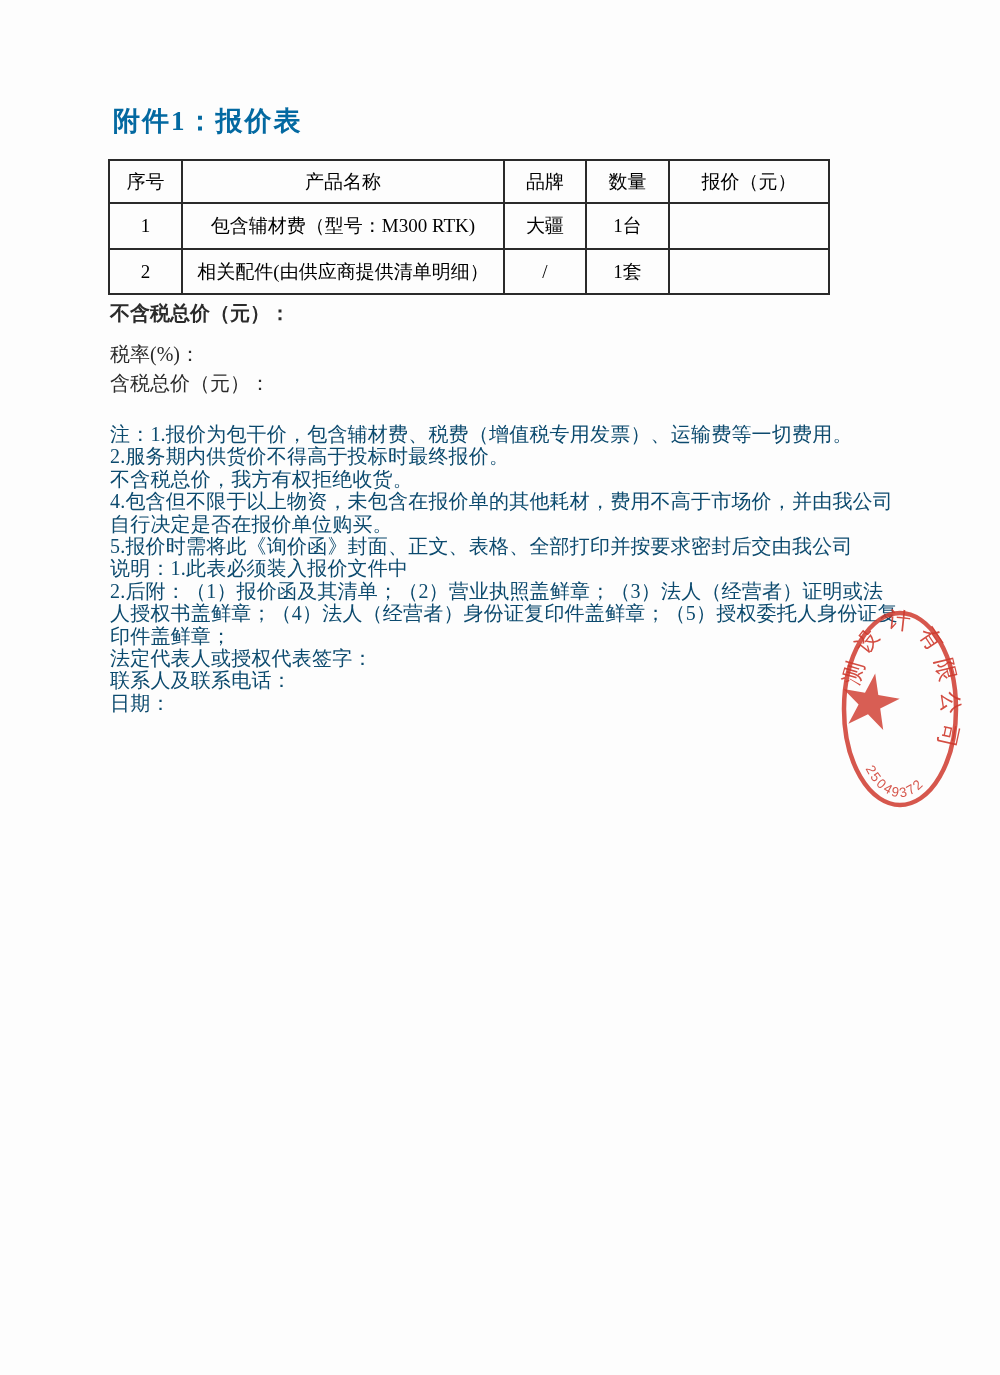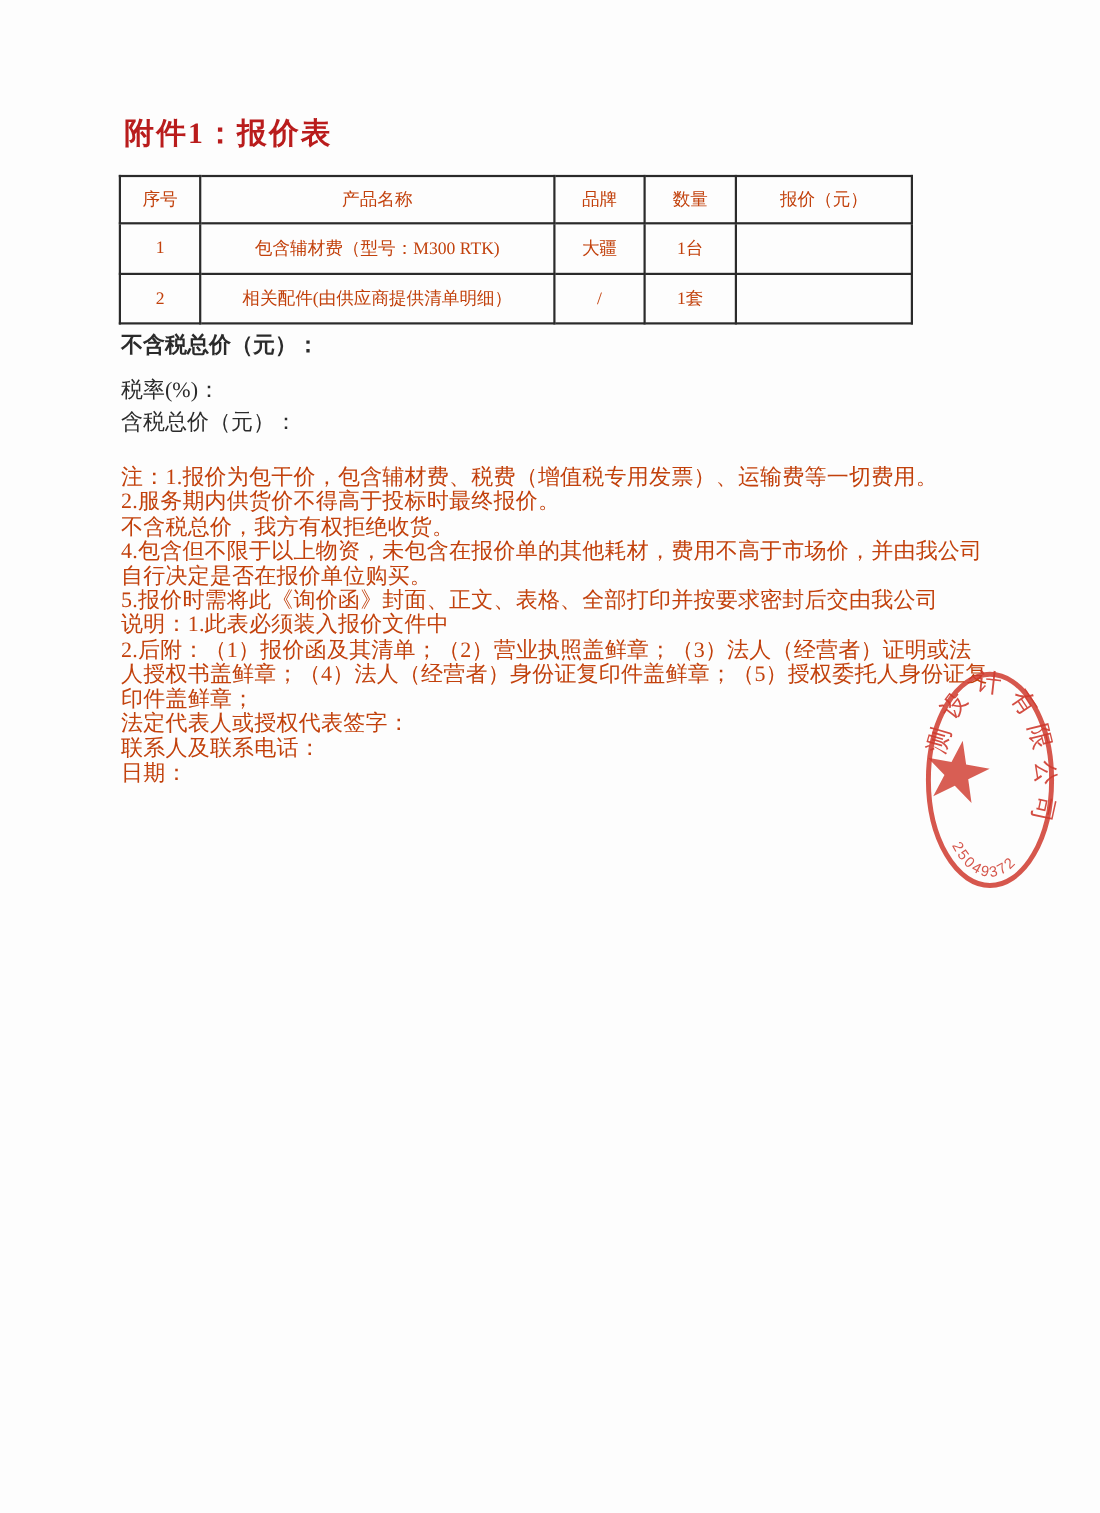--- a/index.html
+++ b/index.html
@@ -4,42 +4,42 @@
 <style>
   html,body{margin:0;padding:0;}
   body{
     width:1000px;height:1375px;position:relative;background:#fcfcfc;
     font-family:"Liberation Serif","DejaVu Serif",serif;color:#2e2e2e;
     overflow:hidden;
   }
   .page{position:absolute;inset:0;background:#fdfdfd;}
   .title{
     position:absolute;left:113px;top:103px;margin:0;
-    font-size:27px;font-weight:600;letter-spacing:2px;color:#b91c1c;
+    font-size:27px;font-weight:600;letter-spacing:2px;color:#0369a1;
   }
   table.quote{
     position:absolute;left:108px;top:159px;width:720px;
     border-collapse:collapse;table-layout:fixed;
   }
   table.quote th,table.quote td{
     border:2px solid #2a2a2a;text-align:center;vertical-align:middle;
-    font-size:16px;font-weight:normal;padding:0;color:#c2410c;
+    font-size:19px;font-weight:normal;padding:0;color:#000000;
     overflow:hidden;white-space:nowrap;
   }
   tr.hdr{height:43px;}
   tr.r1{height:46px;}
   tr.r2{height:45px;}
   .totline{position:absolute;left:110px;font-size:20px;white-space:nowrap;color:#2b2b2b;}
   #tot-excl{top:300px;font-weight:bold;}
   #tot-rate{top:341px;}
   #tot-incl{top:370px;}
   .notes{position:absolute;left:110px;top:423px;width:790px;}
   .note-line{
     font-size:20px;line-height:22.4px;height:22.4px;
-    white-space:nowrap;letter-spacing:0.2px;color:#c2410c;
+    white-space:nowrap;letter-spacing:0.2px;color:#0c4a6e;
   }
   .stamp{position:absolute;left:828px;top:592px;width:176px;height:232px;}
 </style>
 </head>
 <body>
 
 <div class="page">
 
   <h1 class="title">附件1：报价表</h1>
 

